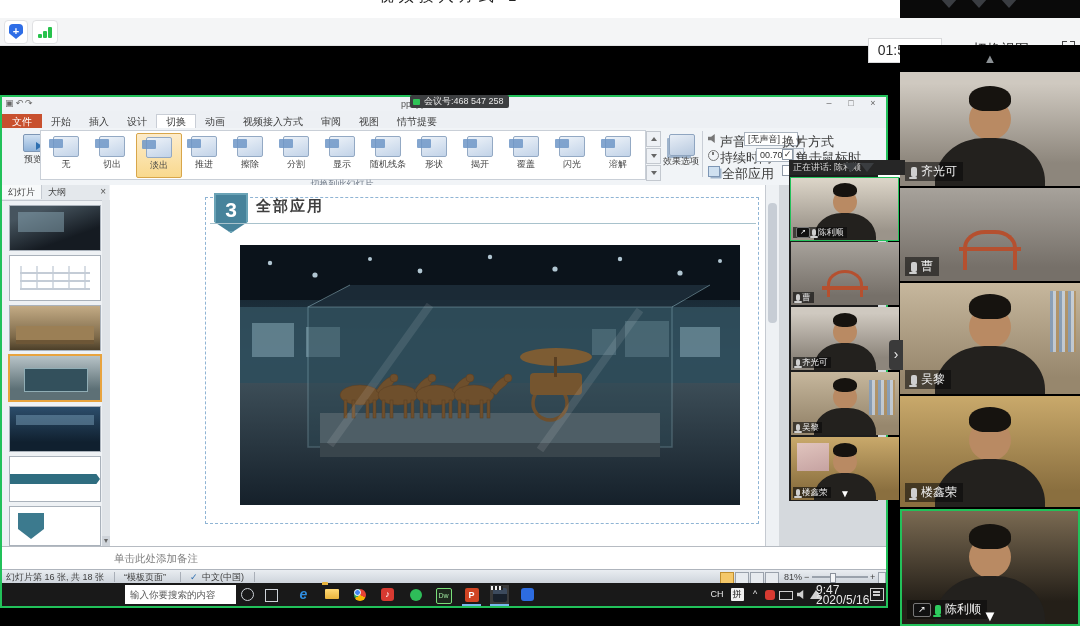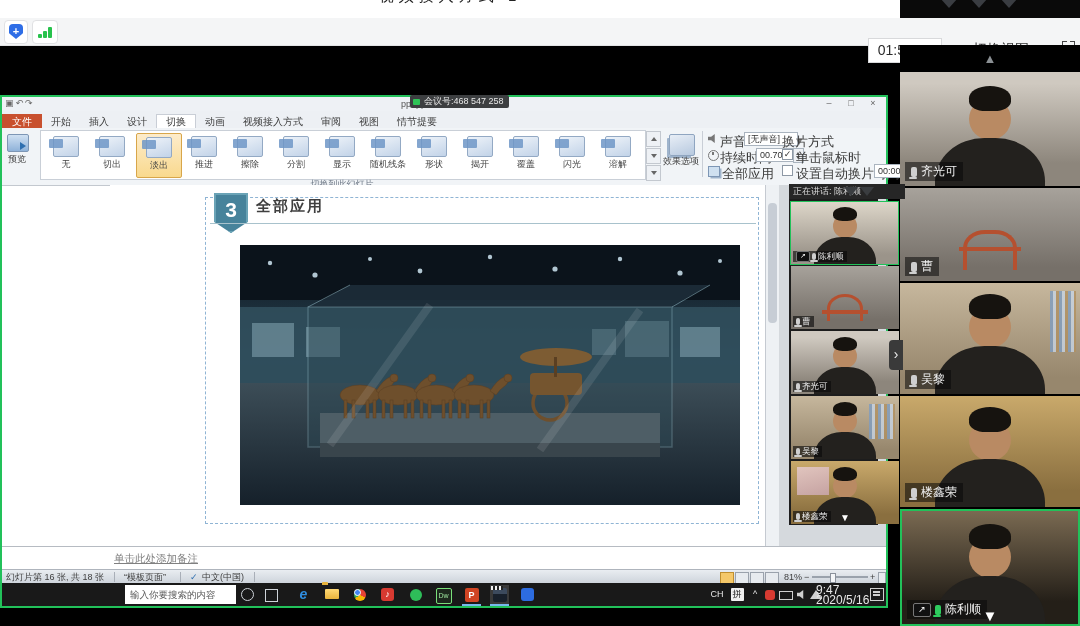--- a/index.html
+++ b/index.html
@@ -35,21 +35,21 @@
   #meet-badge::before{content:"";position:absolute;left:3px;top:3.5px;width:7px;height:6px;background:#2fc457;border-radius:1px;}
   #win-ctrls{right:2px;top:0;font-size:9px;color:#666;}
   #win-ctrls span{display:inline-block;width:22px;text-align:center;line-height:13px;}
   
   #tabrow{left:0;top:14px;width:884px;height:17px;background:#edf0f4;border-bottom:1px solid #c9ced6;}
   .rtab{display:inline-block;font-size:10px;color:#3c3c3c;padding:0 9px;line-height:16px;}
   .rtab.file{background:#c8502e;color:#fff;padding:0 10px;}
   .rtab.active{background:#fff;border:1px solid #c9ced6;border-bottom:1px solid #fff;line-height:14px;}
   
   #ribbon{left:0;top:31px;width:884px;height:57px;background:#f1f4f7;border-bottom:1px solid #c3c8cf;}
-  #prev-btn{left:0;top:3px;width:30px;height:38px;text-align:center;}
+  #prev-btn{left:16px;top:3px;width:30px;height:38px;text-align:center;}
   #prev-ico{margin:1px auto 0;width:20px;height:16px;background:linear-gradient(180deg,#cfe0f2,#8fb2d9);border:1px solid #7d96b5;border-radius:2px;}
   #prev-ico::after{content:"";position:absolute;left:12px;top:7px;border-left:6px solid #2e6fb0;border-top:4px solid transparent;border-bottom:4px solid transparent;}
   .lbl9{font-size:9px;color:#444;}
   #gallery{left:38px;top:2px;width:604px;height:48px;background:#fff;border:1px solid #c9cfd7;}
   .tr-item{position:absolute;top:2px;width:44px;height:43px;text-align:center;}
   .tr-item.sel{background:linear-gradient(180deg,#fdeccb,#f9d98e);border:1px solid #d8a64a;border-radius:2px;}
   .tr-ico{margin:3px auto 1px;width:24px;height:19px;background:linear-gradient(160deg,#eef3f9,#c2d3e8);border:1px solid #93a9c4;border-radius:2px;}
   .tr-ico::after{content:"";position:absolute;left:5px;top:6px;width:14px;height:9px;background:#6f96c7;border-radius:1px;opacity:.85;}
   .tr-lbl{font-size:9px;color:#444;white-space:nowrap;}
   #gal-scroll{left:644px;top:3px;width:13px;height:46px;}
@@ -108,21 +108,21 @@
   #caption-card{left:203px;top:183px;width:104px;height:62px;background:#d9d6cd;border:1px solid #b9b5a8;text-align:center;color:#3a3a3a;}
   #caption-card .c1{font-size:12px;font-weight:bold;margin-top:6px;letter-spacing:1px;}
   #caption-card .c2{font-size:7px;margin-top:2px;}
   #caption-card .c3{font-size:7.5px;margin-top:3px;}
   #caption-card .c4{font-size:6.5px;}
   #slide-sb{left:763px;top:88px;width:14px;height:361px;background:#eef1f4;border-left:1px solid #c5cad1;}
   #slide-sb-thumb{position:absolute;left:2px;top:18px;width:9px;height:120px;background:#c7cdd5;border-radius:4px;}
   #gray-right{left:777px;top:88px;width:107px;height:361px;background:#d5d9dd;}
   
   #notes{left:0;top:449px;width:884px;height:23px;background:#fff;border-top:1px solid #b6bbc2;}
-  #notes-text{left:112px;top:5px;font-size:10.5px;color:#808080;text-decoration:underline;}
+  #notes-text{left:112px;top:5px;font-size:10.5px;color:#808080;}
   #statusbar{left:0;top:472px;width:884px;height:14px;background:linear-gradient(180deg,#e9edf1,#ccd2da);border-top:1px solid #aeb4bc;font-size:9px;color:#3f3f3f;}
   .st-item{position:absolute;top:1px;line-height:12px;white-space:nowrap;}
   .st-sep{position:absolute;top:2px;width:1px;height:10px;background:#a9afb8;}
   .view-ico{position:absolute;top:2px;width:12px;height:10px;background:#e7ebef;border:1px solid #9aa2ac;}
   .view-ico.on{background:#f5c869;border-color:#c08f2f;}
   #zoom-slider{position:absolute;top:6px;width:56px;height:2px;background:#9aa2ac;}
   #zoom-thumb{position:absolute;left:18px;top:-3px;width:4px;height:8px;background:#f4f6f8;border:1px solid #8a919b;}
   
   #taskbar{left:0;top:486px;width:884px;height:23px;background:#191919;}
   #tb-search{left:123px;top:2px;width:106px;height:19px;background:#fff;font-size:9.5px;color:#5a5a5a;line-height:19px;padding-left:5px;overflow:hidden;white-space:nowrap;}
@@ -147,21 +147,21 @@
   .ime-box{width:13px;height:13px;margin:3px auto;background:#f0f0f0;color:#111;font-size:9px;line-height:13px;border-radius:1px;}
   .batt{width:12px;height:7px;margin:6px auto;border:1px solid #d0d0d0;}
   .spk{width:9px;height:9px;margin:5px auto;background:#d0d0d0;clip-path:polygon(0 30%,35% 30%,75% 0,75% 100%,35% 70%,0 70%);}
   .net{width:0;height:0;margin:5px auto;border-left:6px solid transparent;border-right:6px solid transparent;border-bottom:9px solid #d0d0d0;}
   #tb-clock{right:18px;top:2px;width:52px;text-align:left;color:#e8e8e8;font-size:12px;line-height:9.5px;padding-top:1px;}
   #action-ctr{right:2px;top:5px;width:12px;height:11px;border:1px solid #d0d0d0;}
   #action-ctr::after{content:"";position:absolute;left:2px;top:2px;width:7px;height:1.5px;background:#d0d0d0;box-shadow:0 3px 0 #d0d0d0;}
   
   #bl-tooltip{left:0;top:592px;width:130px;height:30px;background:#0a0a0a;color:#f2f2f2;font-size:14.5px;line-height:30px;white-space:nowrap;overflow:hidden;z-index:60;}
   
-  #float-panel{left:789px;top:184px;width:89px;height:341px;background:#1d1d1d;z-index:50;}
+  #float-panel{left:789px;top:160px;width:89px;height:341px;background:#1d1d1d;z-index:50;}
   #fp-header{left:0;top:0;width:112px;height:15px;background:#262626;color:#d9d9d9;font-size:9px;line-height:15px;padding-left:4px;}
   .fp-dec{position:absolute;top:3px;width:0;height:0;border-left:7px solid transparent;border-right:7px solid transparent;border-top:9px solid #3a3d40;}
   .fp-thumb{left:2px;width:108px;height:63px;overflow:hidden;background:#333;}
   .fp-thumb.speaking{border:1.5px solid #22c15a;left:1px;width:107px;height:62px;}
   .name-tag{position:absolute;left:2px;bottom:2px;background:rgba(10,10,10,.62);color:#eee;font-size:8.5px;line-height:11px;padding:0 3px;white-space:nowrap;display:flex;align-items:center;gap:2px;}
   .mic{display:inline-block;width:4px;height:7px;background:#cfcfcf;border-radius:2px;position:relative;}
   .mic::after{content:"";position:absolute;left:-2px;bottom:-2px;width:8px;height:2px;background:#cfcfcf;border-radius:1px;}
   .mic.on{background:#2ecc5e;}
   .mic.on::after{background:#2ecc5e;}
   .share-b{display:inline-block;width:12px;height:9px;background:#111;border:1px solid #777;border-radius:2px;color:#fff;font-size:7px;line-height:8px;text-align:center;}
@@ -348,20 +348,36 @@
         <span class="abs rg-lbl" style="left:14px;top:0">单击鼠标时</span>
       </div>
       <div class="abs" style="left:780px;top:37px">
         <span class="abs cbx"></span>
         <span class="abs rg-lbl" style="left:14px;top:0">设置自动换片时间:</span>
         <span class="abs rg-box" style="left:92px;top:-1px;width:40px">00:00.00</span>
       </div>
       <div class="abs" id="grp-label">切换到此幻灯片</div>
     </div>
 
+    <div class="abs" id="thumb-panel">
+      <div class="abs" id="panel-tabs">
+        <span class="ptab active">幻灯片</span><span class="ptab">大纲</span>
+        <span id="panel-close">×</span>
+      </div>
+      <div class="abs thumb t-dark" style="top:20px"></div>
+      <div class="abs thumb t-diagram" style="top:70px"></div>
+      <div class="abs thumb t-warm" style="top:120px"></div>
+      <div class="abs thumb sel t-museum" style="top:169px"></div>
+      <div class="abs thumb t-blue" style="top:221px"></div>
+      <div class="abs thumb t-ribbon" style="top:271px"></div>
+      <div class="abs thumb t-ribbon2" style="top:321px;height:38px"></div>
+      <div class="abs" id="panel-sb">
+          <div id="panel-sb-dn"></div>
+        </div>
+    </div>
 
     <div class="abs" id="slide-area">
       <div class="abs" id="placeholder"></div>
       <div class="abs" id="num-badge">3</div>
       <div class="abs" id="slide-heading">全部应用</div>
       <div class="abs" id="head-line"></div>
       <div class="abs" id="photo">
         <svg width="500" height="260" viewBox="0 0 500 260">
           <defs>
             <linearGradient id="bg" x1="0" y1="0" x2="0" y2="1">

